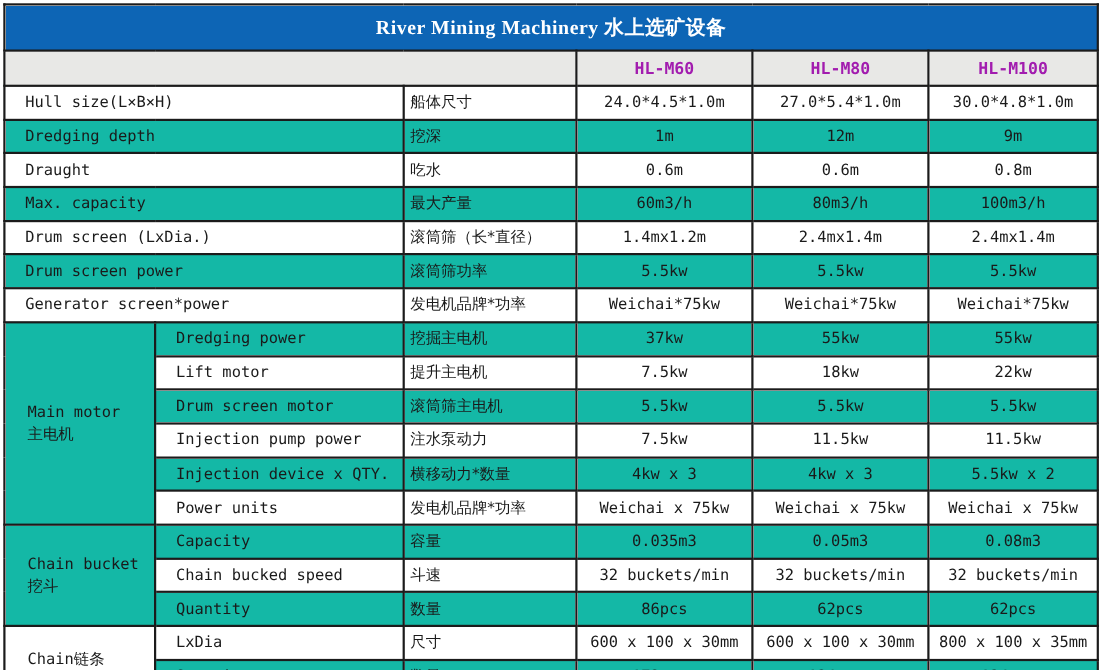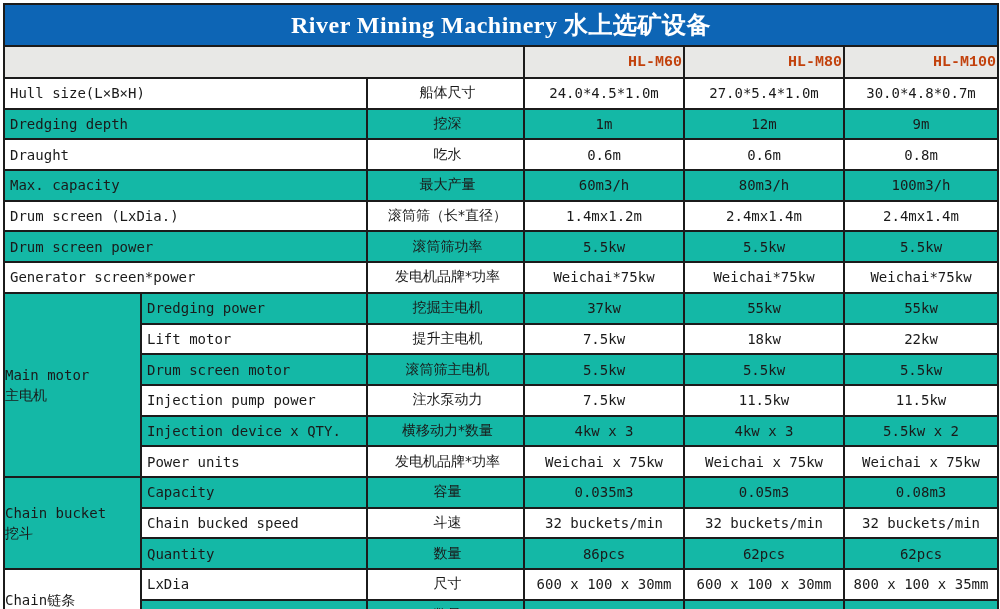--- a/index.html
+++ b/index.html
@@ -31,55 +31,54 @@
     white-space: nowrap;
   }
   td.title-cell {
     height: 38px;
     background: #0d65b5;
     color: #ffffff;
     text-align: center;
     vertical-align: middle;
     font-family: "Liberation Serif", "DejaVu Serif", serif;
     font-weight: bold;
-    font-size: 24px;
+    font-size: 18px;
     letter-spacing: 0.5px;
   }
   tr.model-row td {
     height: 28px;
     background: #e8e8e6;
     vertical-align: middle;
   }
   td.model-cell {
-    text-align: right;
-    color: #c2410c;
+    text-align: center;
+    color: #a21caf;
     font-weight: bold;
     font-size: 15px;
-    font-family: Liberation Mono, monospace;
   }
   tr.spec-row td {
     height: 26.7px;
     font-size: 14px;
     vertical-align: middle;
   }
   tr.spec-row.shaded > td { background: #14b8a6; }
   tr.spec-row.plain  > td { background: #ffffff; }
   td.label-en {
     text-align: left;
-    padding-left: 5px;
+    padding-left: 18px;
   }
   td.label-zh {
-    text-align: center;
+    text-align: left;
     padding-left: 5px;
     font-size: 15px;
     font-family: "DejaVu Sans", "Liberation Sans", sans-serif;
   }
   td.group-cell {
     text-align: left;
-    padding-left: 0;
+    padding-left: 20px;
     font-size: 14px;
     line-height: 1.45;
     vertical-align: middle;
     white-space: normal;
   }
   td.group-cell.plain  { background: #ffffff; }
   td.group-cell.shaded { background: #dcdcda; }
   td.value-cell {
     text-align: center;
     font-size: 14px;
@@ -107,21 +106,21 @@
         <td colspan="3"></td>
         <td class="model-cell">HL-M60</td>
         <td class="model-cell">HL-M80</td>
         <td class="model-cell">HL-M100</td>
       </tr>
     <tr class="spec-row plain">
           <td class="label-en" colspan="2">Hull size(L×B×H)</td>
           <td class="label-zh">船体尺寸</td>
           <td class="value-cell">24.0*4.5*1.0m</td>
           <td class="value-cell">27.0*5.4*1.0m</td>
-          <td class="value-cell">30.0*4.8*0.7m</td>
+          <td class="value-cell">30.0*4.8*1.0m</td>
         </tr>
         <tr class="spec-row shaded">
           <td class="label-en" colspan="2">Dredging depth</td>
           <td class="label-zh">挖深</td>
           <td class="value-cell">1m</td>
           <td class="value-cell">12m</td>
           <td class="value-cell">9m</td>
         </tr>
         <tr class="spec-row plain">
           <td class="label-en" colspan="2">Draught</td>

